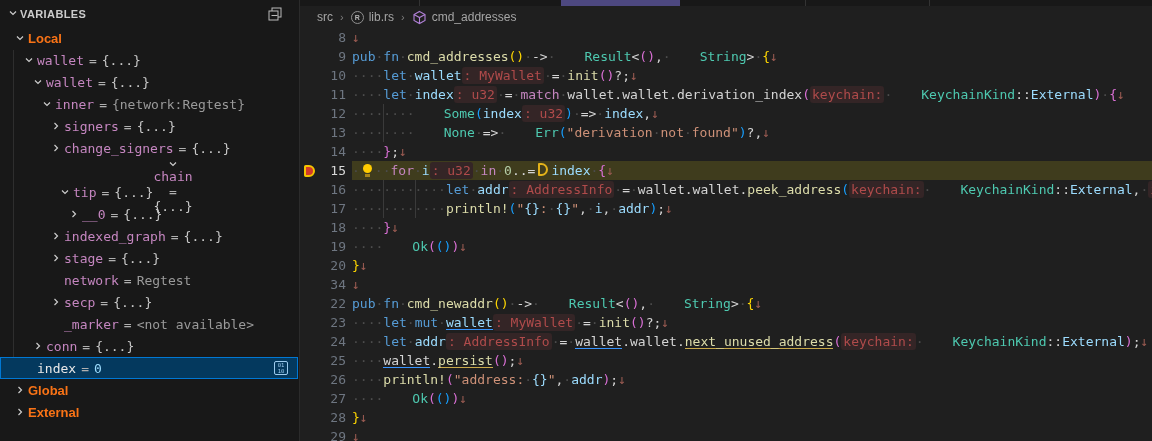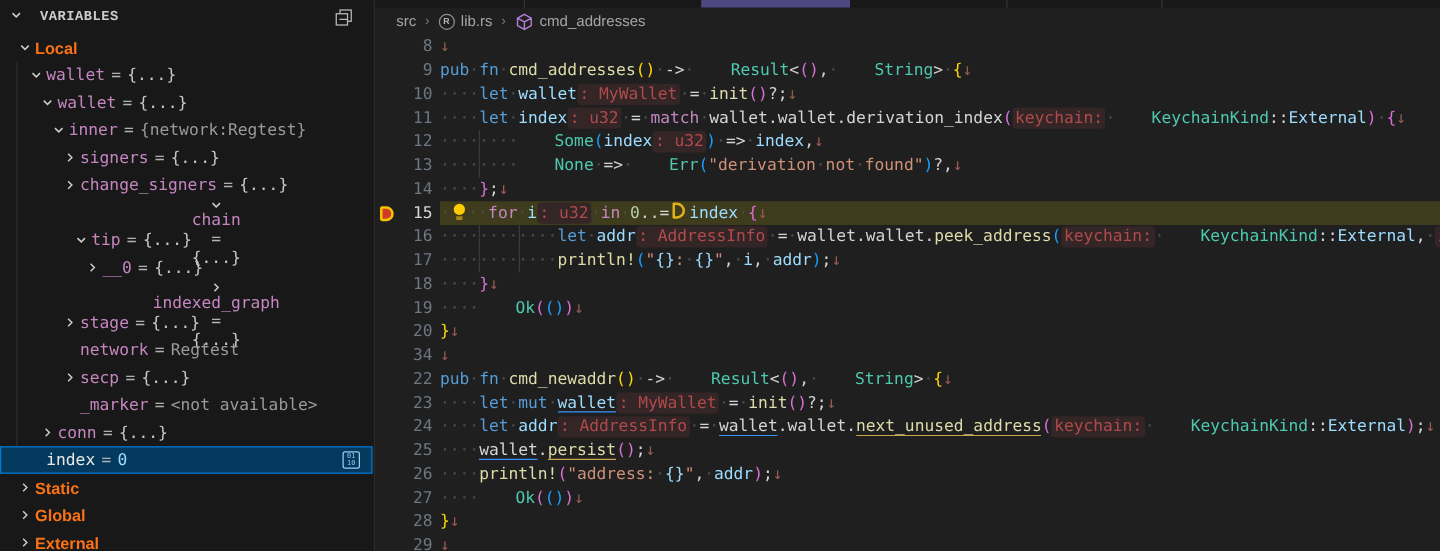--- a/index.html
+++ b/index.html
@@ -3,22 +3,22 @@
 <meta charset="utf-8">
 <style>
   html,body{margin:0;padding:0;background:#111;}
   #app{position:relative;width:1152px;height:441px;overflow:hidden;background:#1f1f1f;
        font-family:"DejaVu Sans Mono",monospace;font-size:13px;-webkit-font-smoothing:antialiased;}
 
   
   #sidebar{position:absolute;left:0;top:0;width:300px;height:441px;background:#181818;
            border-right:1px solid #2b2b2b;box-sizing:border-box;overflow:hidden;}
   .panel-header{height:27px;display:flex;align-items:center;padding-left:8px;position:relative;}
-  .panel-title{font-family:Liberation Mono, monospace;font-size:11px;font-weight:700;
-               color:#cccccc;letter-spacing:.4px;margin-left:14px;}
+  .panel-title{font-family:Liberation Sans, sans-serif;font-size:11px;font-weight:700;
+               color:#cccccc;letter-spacing:.4px;margin-left:2px;}
   .collapse-icon{position:absolute;right:16px;top:6px;width:16px;height:16px;}
   #var-rows{position:absolute;top:27px;left:0;right:1px;}
   .tree-guide{position:absolute;left:13px;top:50px;width:1px;height:308px;background:#2e2e2e;}
   .vrow{height:22px;display:flex;align-items:center;box-sizing:border-box;position:relative;white-space:pre;}
   .vrow .chev{width:16px;flex:none;display:flex;align-items:center;justify-content:center;}
   .vname{color:#c586c0;}
   .vrow.selected{background:#04395e;box-shadow:inset 0 0 0 1px #0078d4;}
   .vrow.selected .vname{color:#e8e8e8;}
   .eq{color:#b0b0b0;margin:0 5px;}
   .vval{color:#c8c8c8;}
@@ -114,38 +114,35 @@
             </svg></span><span class="vname">change_signers</span><span class="eq">=</span><span class="vval">{...}</span></div>
         <div class="vrow" style="padding-left: 48px; flex-direction: column;"><span class="chev"><svg width="10" height="10">
               <polyline points="2,3.5 5,6.5 8,3.5" fill="none" stroke="#cccccc" stroke-width="1.2"></polyline>
             </svg></span><span class="vname">chain</span><span class="eq">=</span><span class="vval">{...}</span></div>
         <div class="vrow" style="padding-left: 57px;"><span class="chev"><svg width="10" height="10">
               <polyline points="2,3.5 5,6.5 8,3.5" fill="none" stroke="#cccccc" stroke-width="1.2"></polyline>
             </svg></span><span class="vname">tip</span><span class="eq">=</span><span class="vval">{...}</span></div>
         <div class="vrow" style="padding-left: 66px;"><span class="chev"><svg width="10" height="10">
               <polyline points="3.5,2 6.5,5 3.5,8" fill="none" stroke="#cccccc" stroke-width="1.2"></polyline>
             </svg></span><span class="vname">__0</span><span class="eq">=</span><span class="vval">{...}</span></div>
-        <div class="vrow" style="padding-left: 48px; flex-direction: column;"><span class="chev"><svg width="10" height="10">
+        <div class="vrow" style="padding-left: 48px;"><span class="chev"><svg width="10" height="10">
               <polyline points="3.5,2 6.5,5 3.5,8" fill="none" stroke="#cccccc" stroke-width="1.2"></polyline>
             </svg></span><span class="vname">indexed_graph</span><span class="eq">=</span><span class="vval">{...}</span></div>
         <div class="vrow" style="padding-left: 48px;"><span class="chev"><svg width="10" height="10">
               <polyline points="3.5,2 6.5,5 3.5,8" fill="none" stroke="#cccccc" stroke-width="1.2"></polyline>
             </svg></span><span class="vname">stage</span><span class="eq">=</span><span class="vval">{...}</span></div>
         <div class="vrow" style="padding-left: 64px;"><span class="vname">network</span><span class="eq">=</span><span class="vval muted">Regtest</span></div>
         <div class="vrow" style="padding-left: 48px;"><span class="chev"><svg width="10" height="10">
               <polyline points="3.5,2 6.5,5 3.5,8" fill="none" stroke="#cccccc" stroke-width="1.2"></polyline>
             </svg></span><span class="vname">secp</span><span class="eq">=</span><span class="vval">{...}</span></div>
         <div class="vrow" style="padding-left: 64px;"><span class="vname">_marker</span><span class="eq">=</span><span class="vval muted">&lt;not available&gt;</span></div>
         <div class="vrow" style="padding-left: 30px;"><span class="chev"><svg width="10" height="10">
               <polyline points="3.5,2 6.5,5 3.5,8" fill="none" stroke="#cccccc" stroke-width="1.2"></polyline>
             </svg></span><span class="vname">conn</span><span class="eq">=</span><span class="vval">{...}</span></div>
         <div class="vrow selected" style="padding-left: 37px;"><span class="vname">index</span><span class="eq">=</span><span class="vval vnum">0</span><span class="bin-icon"><div>01</div><div>10</div></span></div>
-        <div class="vrow" style="padding-left: 12px;"><span class="chev"><svg width="10" height="10">
-              <polyline points="3.5,2 6.5,5 3.5,8" fill="none" stroke="#cccccc" stroke-width="1.2"></polyline>
-            </svg></span><span class="seclabel">Static</span></div>
         <div class="vrow" style="padding-left: 12px;"><span class="chev"><svg width="10" height="10">
               <polyline points="3.5,2 6.5,5 3.5,8" fill="none" stroke="#cccccc" stroke-width="1.2"></polyline>
             </svg></span><span class="seclabel">Global</span></div>
         <div class="vrow" style="padding-left: 12px;"><span class="chev"><svg width="10" height="10">
               <polyline points="3.5,2 6.5,5 3.5,8" fill="none" stroke="#cccccc" stroke-width="1.2"></polyline>
             </svg></span><span class="seclabel">External</span></div>
       </div>
   </aside>
 
   <div id="editor">

